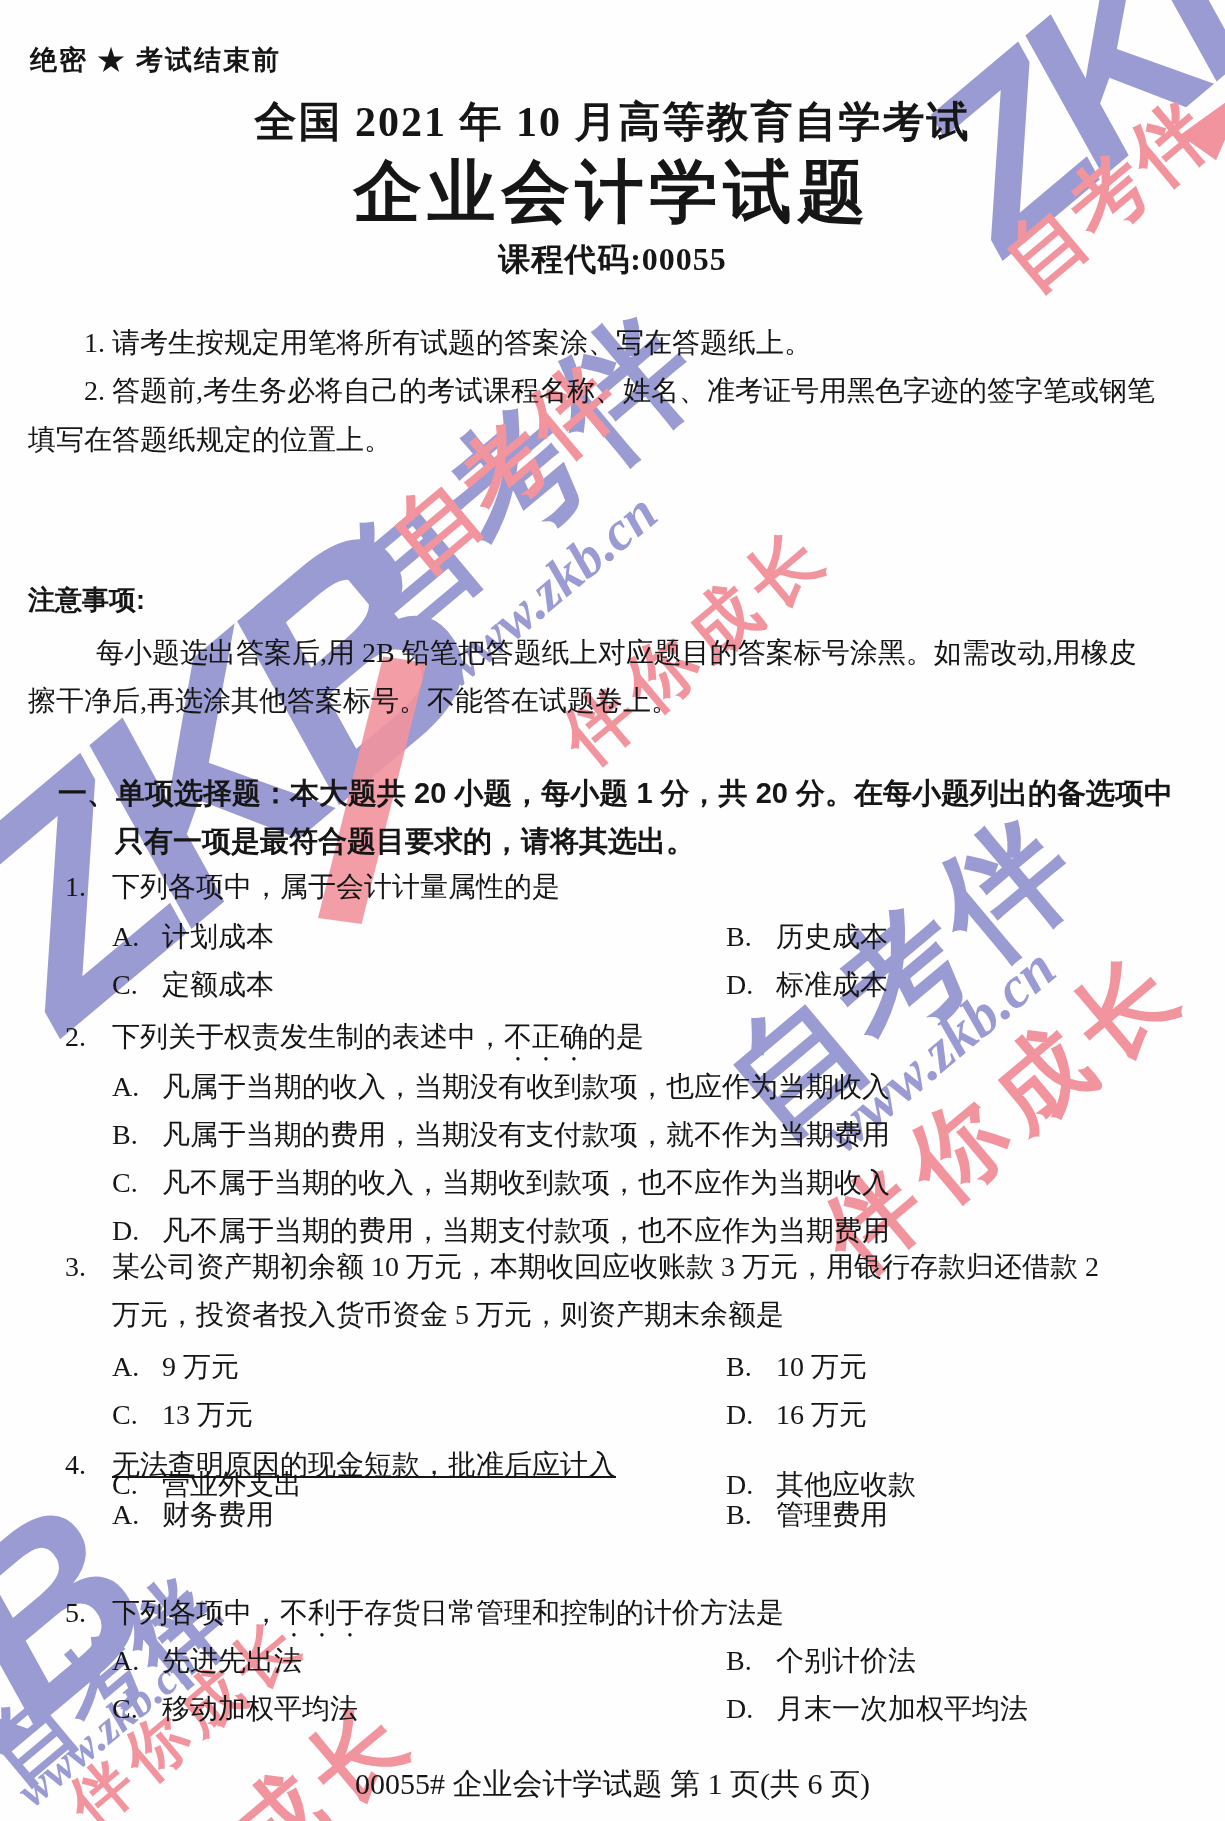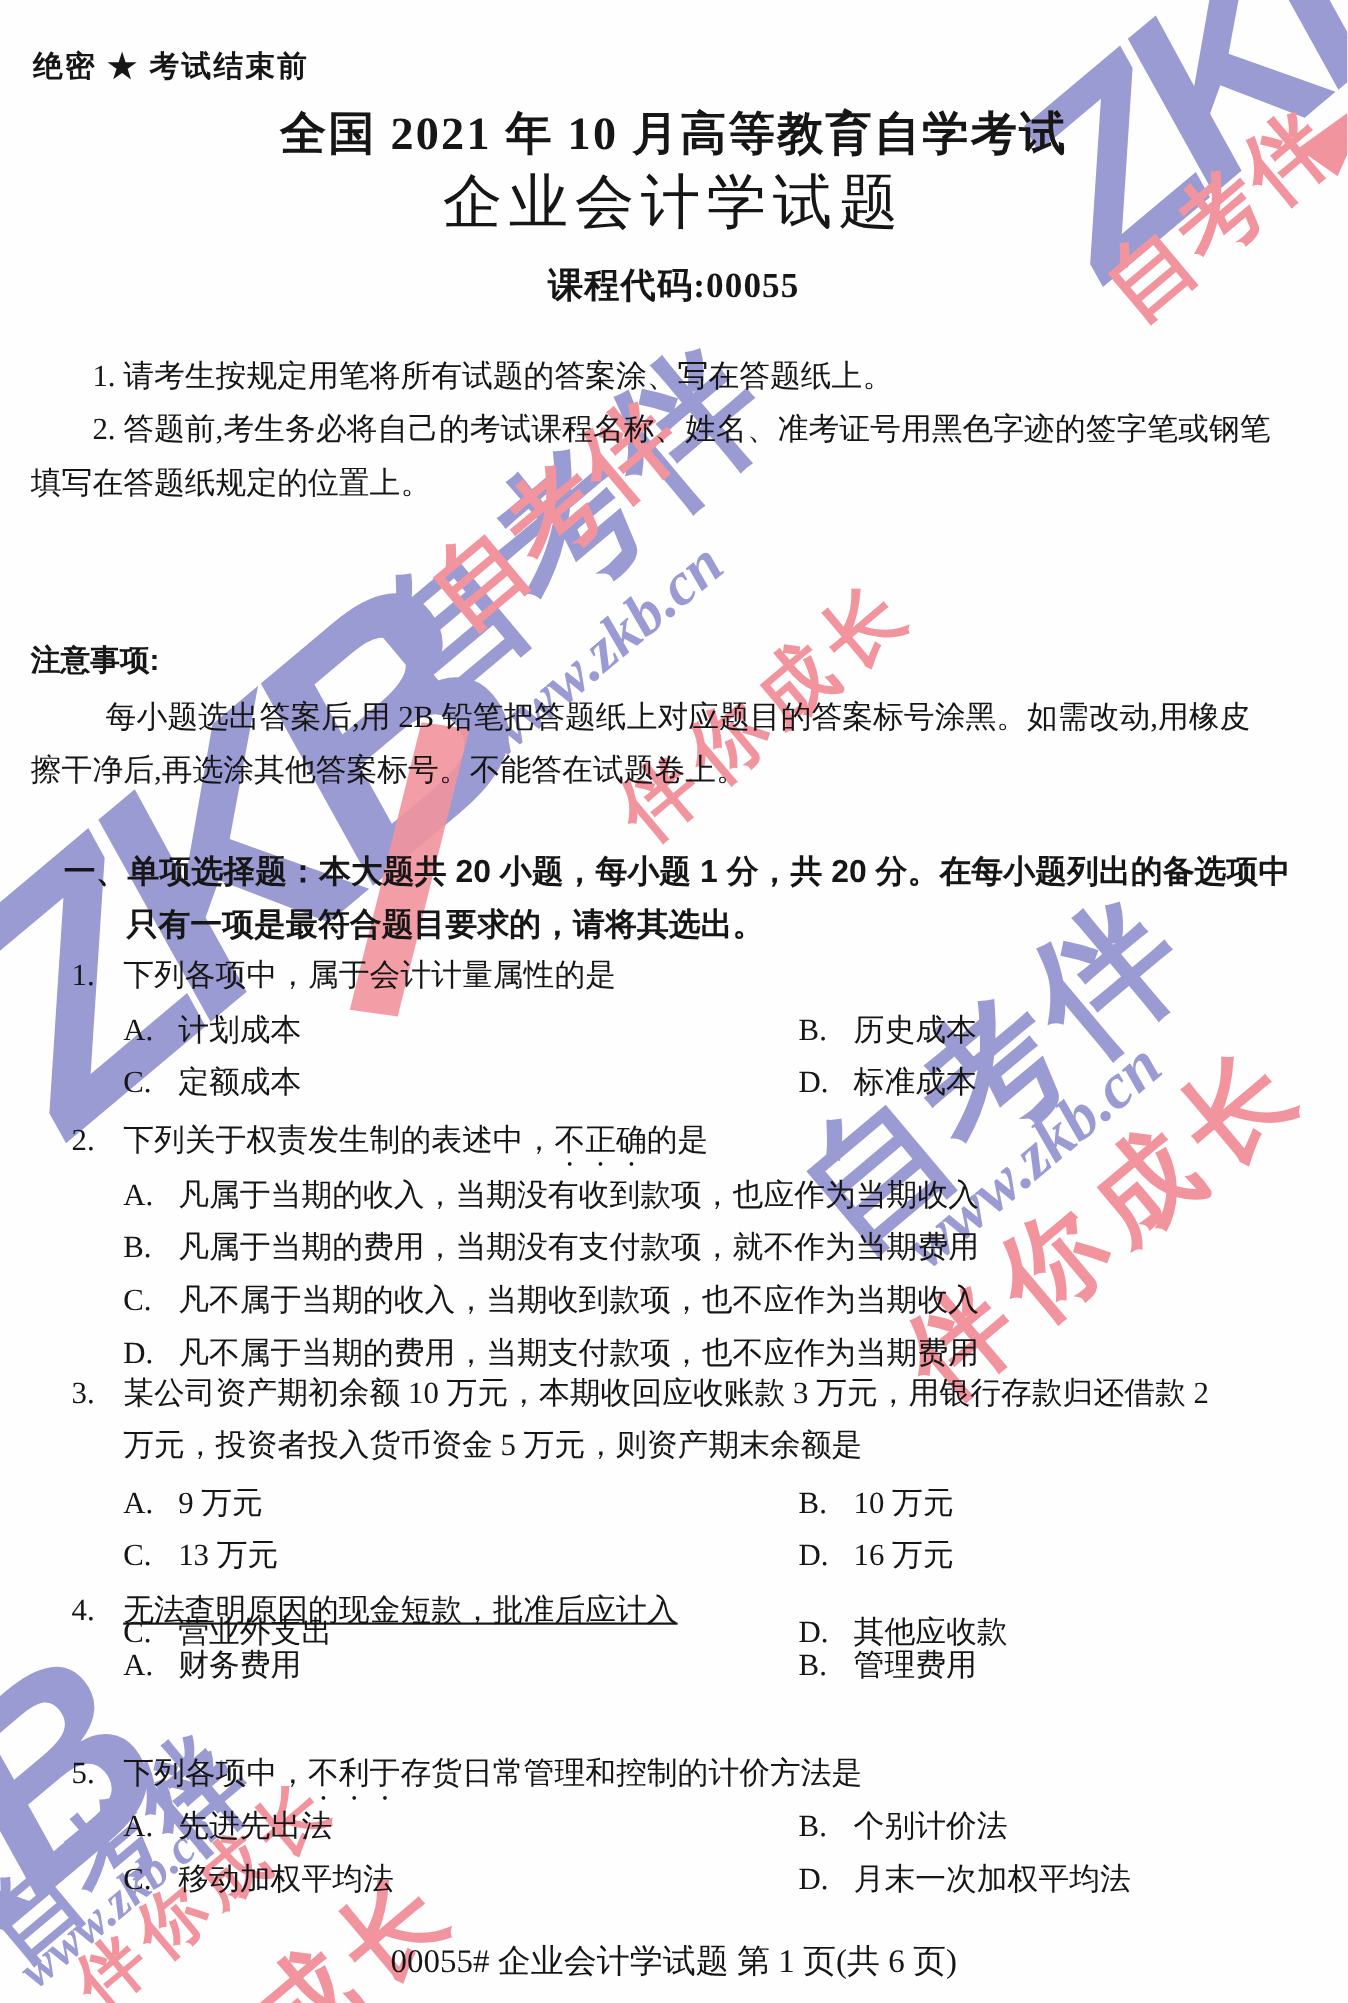--- a/index.html
+++ b/index.html
@@ -19,21 +19,21 @@
     font-family: "Liberation Serif", serif;
     font-size: 28px;
     color: #161616;
     z-index: 2;
     line-height: 1.2;
   }
   .center { left: 0; width: 1225px; text-align: center; }
 
   .classification { top: 44px; left: 30px; font-size: 27px; font-weight: bold; font-family: "Liberation Sans", sans-serif; letter-spacing: 2px; }
   .exam-title  { top: 97px;  font-size: 42px; font-weight: bold; letter-spacing: 2px; }
-  .paper-title { top: 152px; font-size: 54px; font-weight: normal; letter-spacing: 6px; text-align: center; }
+  .paper-title { top: 152px; font-size: 68px; font-weight: bold; letter-spacing: 6px; text-align: center; }
   .course-code { top: 240px; font-size: 32px; font-weight: bold; letter-spacing: 1px; }
 
   .instr1  { top: 326px; left: 84px; }
   .instr2a { top: 374px; left: 84px; }
   .instr2b { top: 423px; left: 28px; }
 
   .part-title { top: 494px; font-size: 38px; font-weight: bold; font-family: "Liberation Sans", sans-serif; letter-spacing: 5px; }
   .notice-label { top: 584px; left: 28px; font-size: 27px; font-weight: bold; font-family: "Liberation Sans", sans-serif; }
   .notice1 { top: 636px; left: 96px; }
   .notice2 { top: 684px; left: 28px; text-align: right; }

